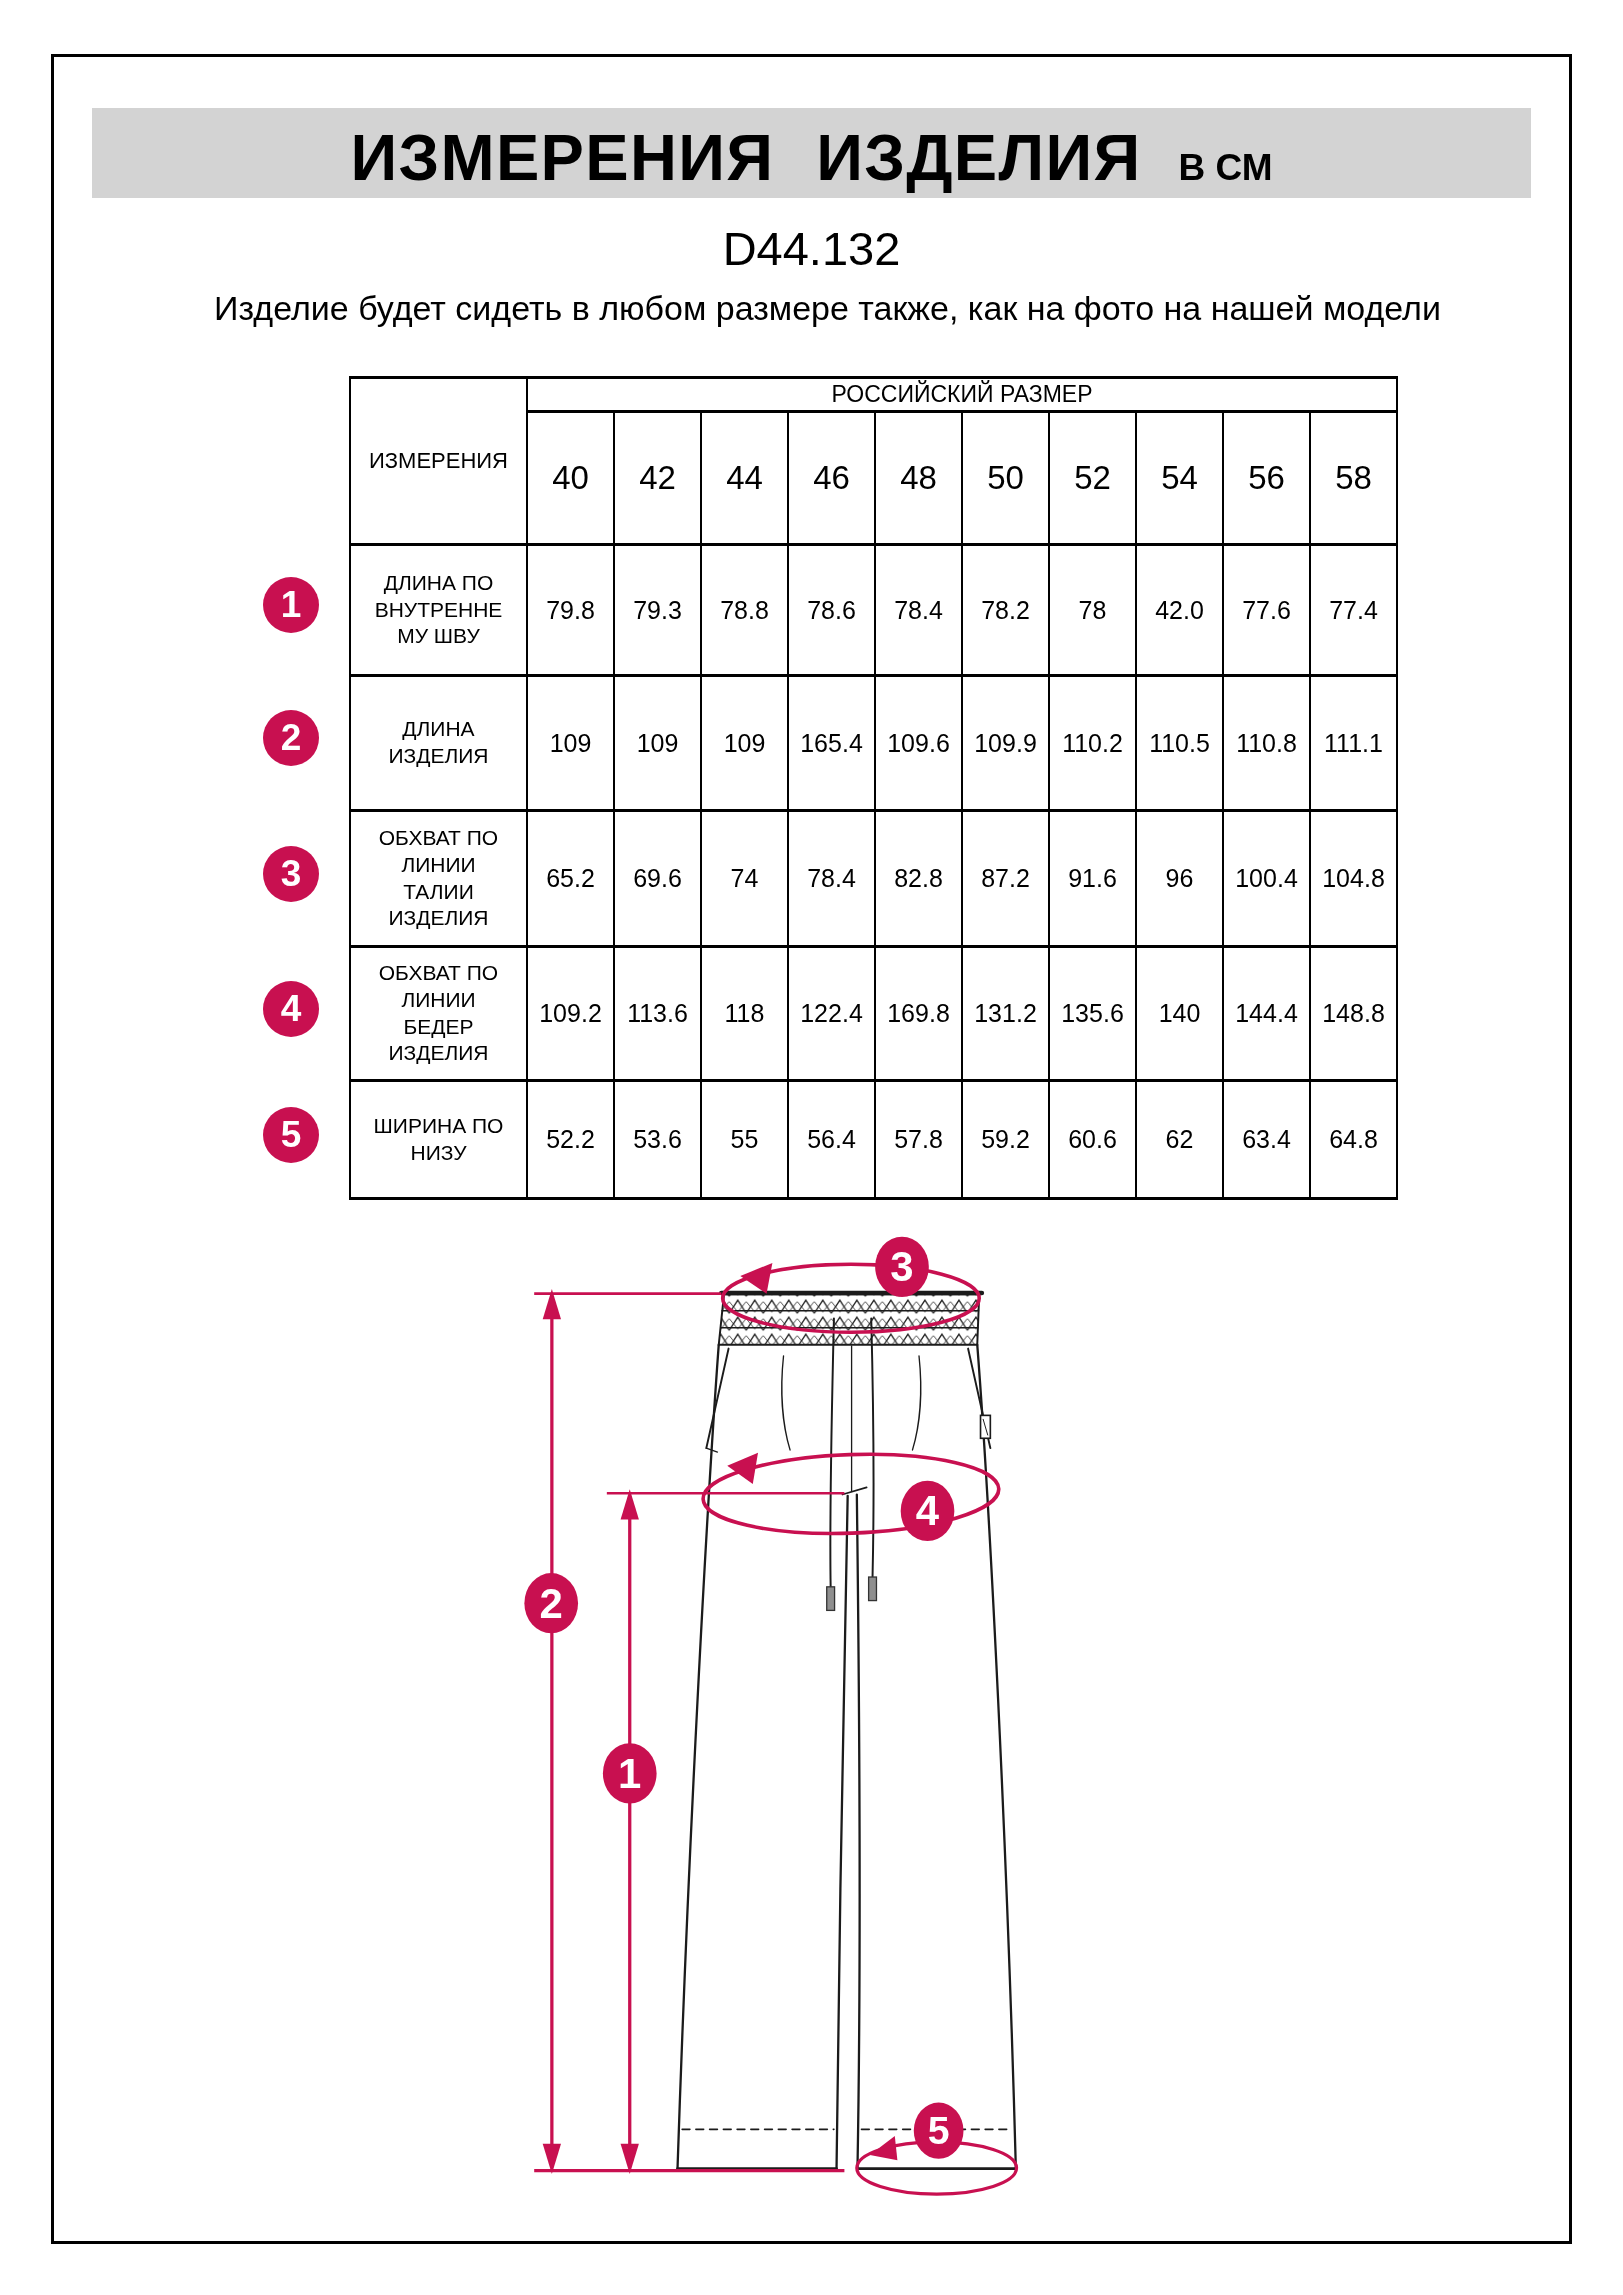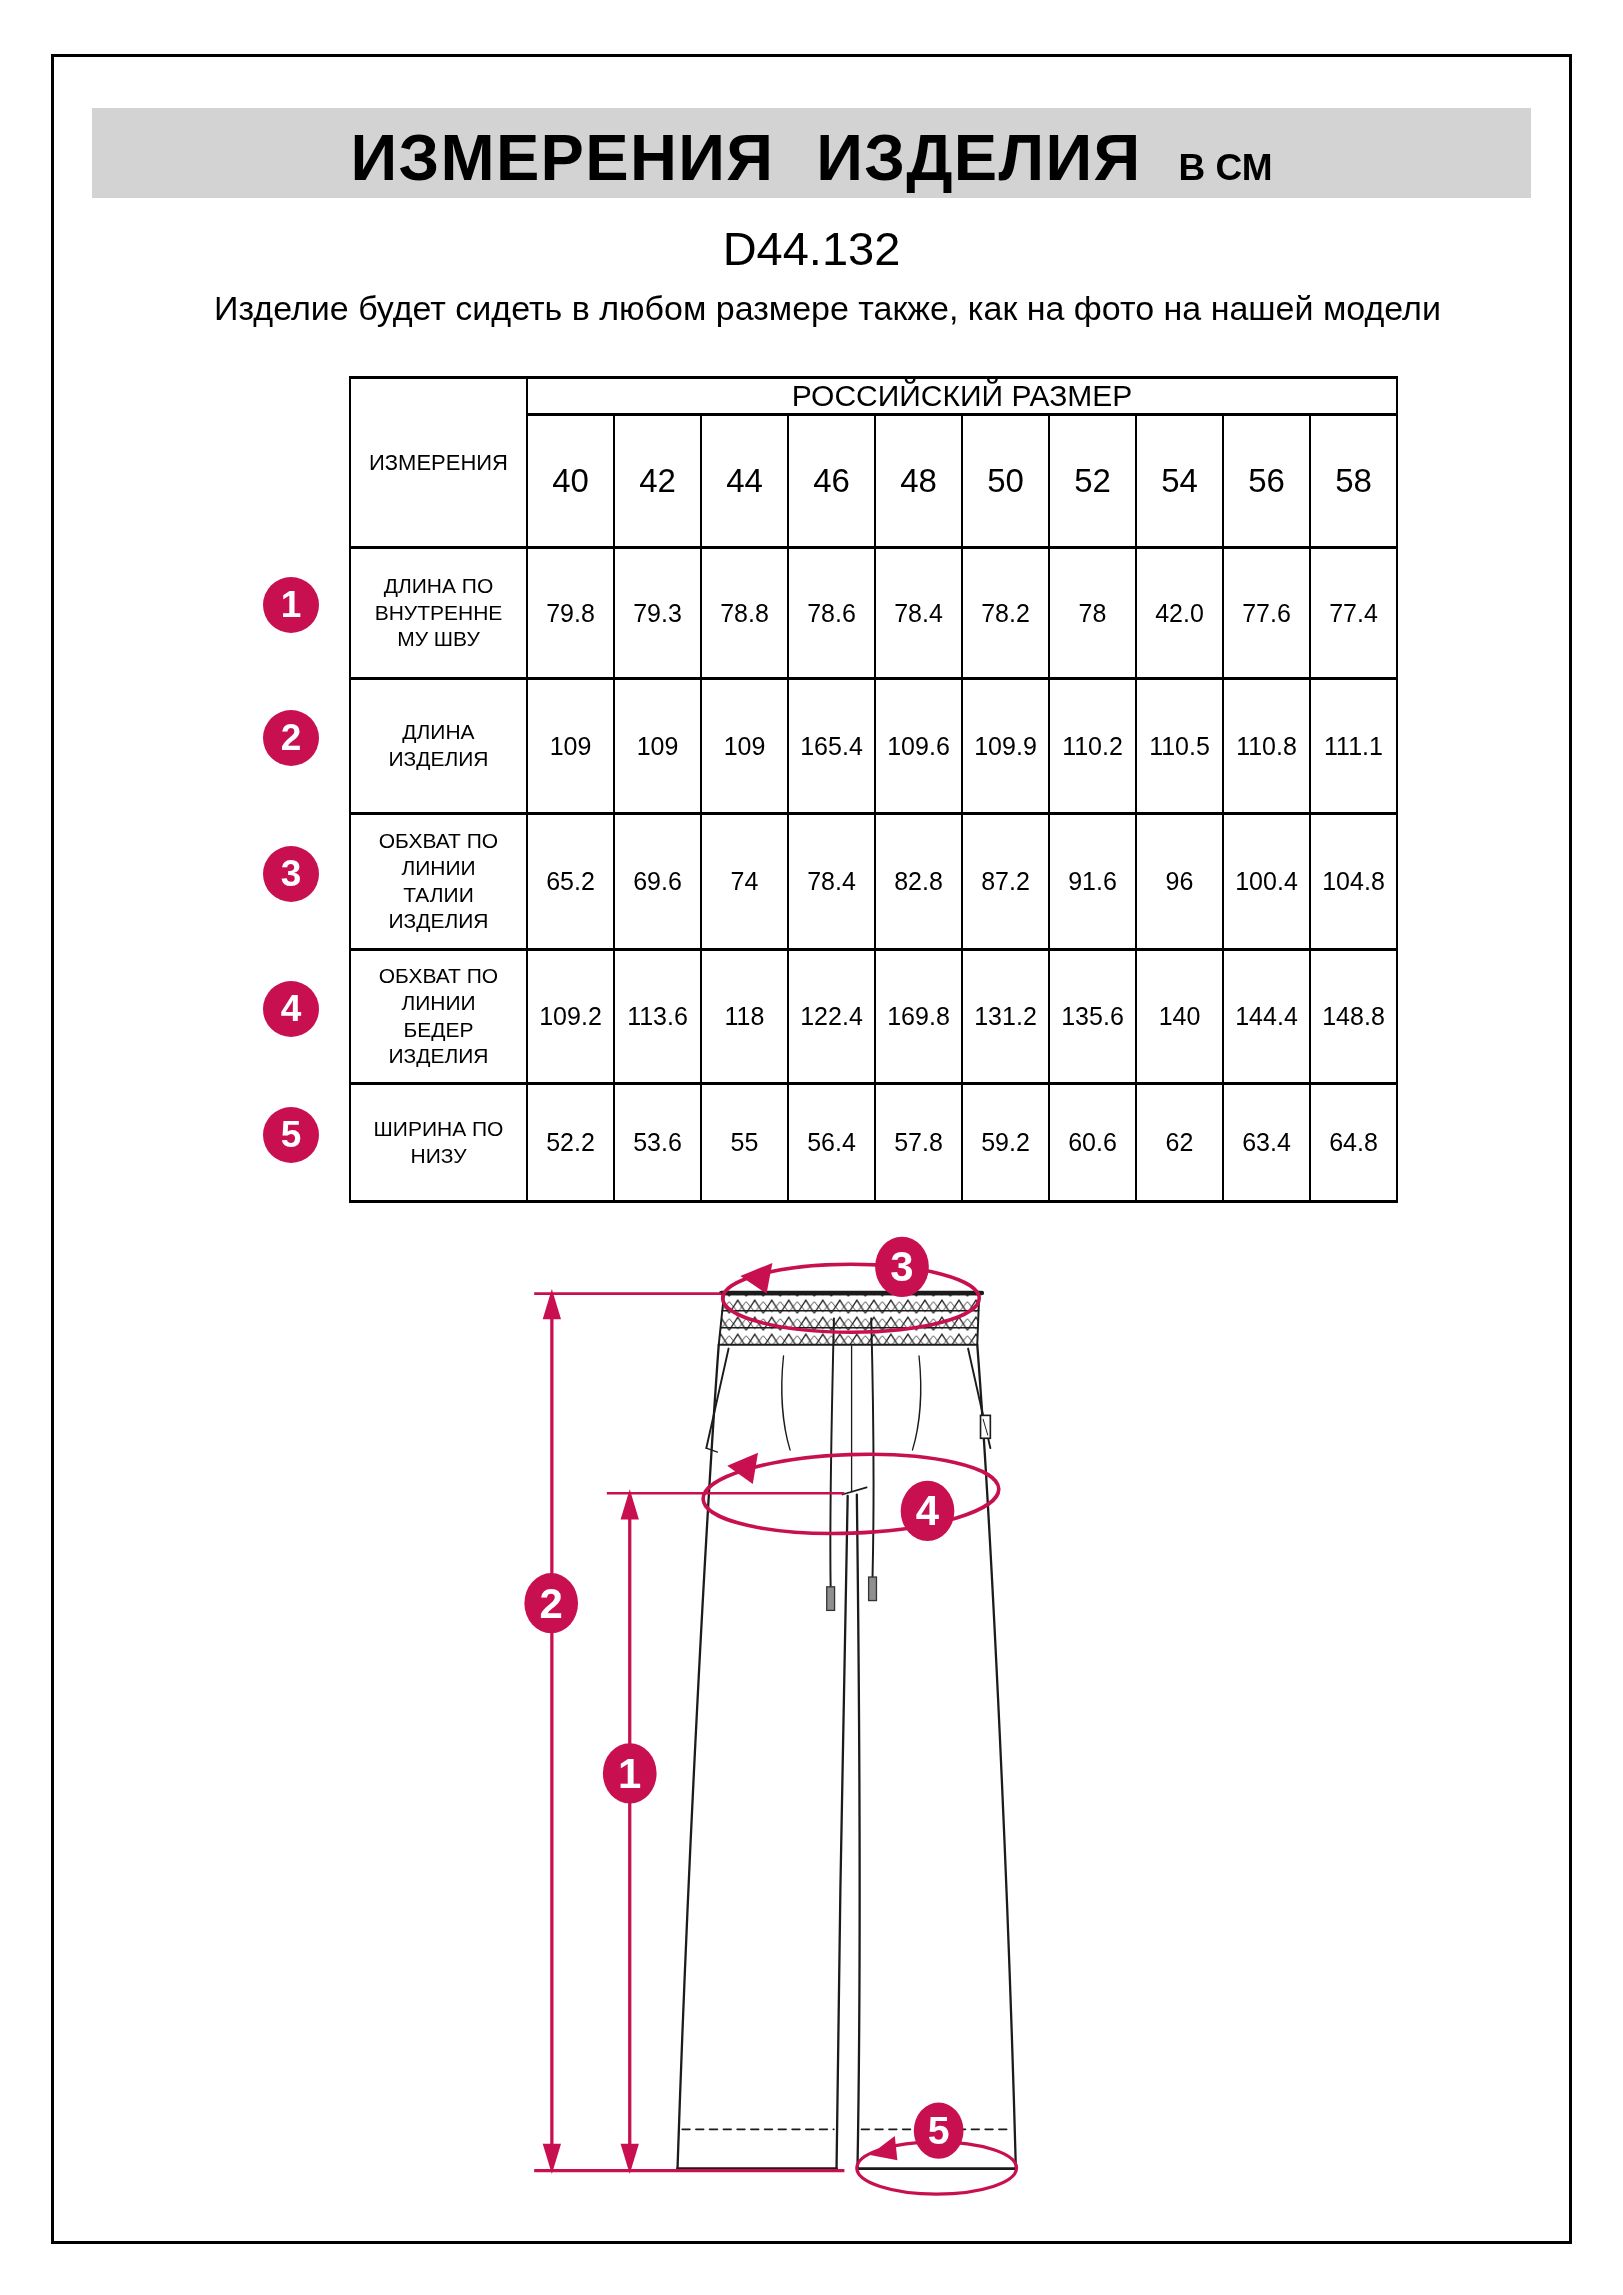--- a/index.html
+++ b/index.html
@@ -13,21 +13,21 @@
   .title-bold{font-size:65px;font-weight:800;letter-spacing:1.3px;margin-left:42px;line-height:1;}
   .title-unit{font-size:37px;font-weight:600;margin-left:37px;text-transform:uppercase;line-height:1;margin-top:32px;}
 
   .product-code{position:absolute;left:0;top:221px;width:1623px;text-align:center;font-size:47px;font-weight:400;}
   .subtitle{position:absolute;left:16px;top:289px;width:1623px;text-align:center;font-size:34px;font-weight:400;}
 
   table.meas{position:absolute;left:349px;top:376px;border-collapse:collapse;table-layout:fixed;background:#fff;}
   table.meas td{border-left:2px solid #000;border-right:2px solid #000;border-top:3.3px solid #000;border-bottom:3.3px solid #000;
     text-align:center;vertical-align:middle;padding:0;}
   .corner{font-size:22px;}
-  .grouphead{font-size:30px;height:31px;}
+  .grouphead{font-size:23px;height:31px;}
   .sizecell{font-size:33px;font-weight:400;}
   .rowlabel{font-size:21px;line-height:1.28;white-space:pre-line;}
   .valcell{font-size:25px;}
 
   .tbadge{position:absolute;left:263px;width:56px;height:56px;border-radius:50%;background:#C81050;color:#fff;
     display:flex;align-items:center;justify-content:center;font-size:37px;font-weight:700;}
 
   .diagram{position:absolute;left:491px;top:1230px;width:589px;height:982px;}
 </style>
 </head>

